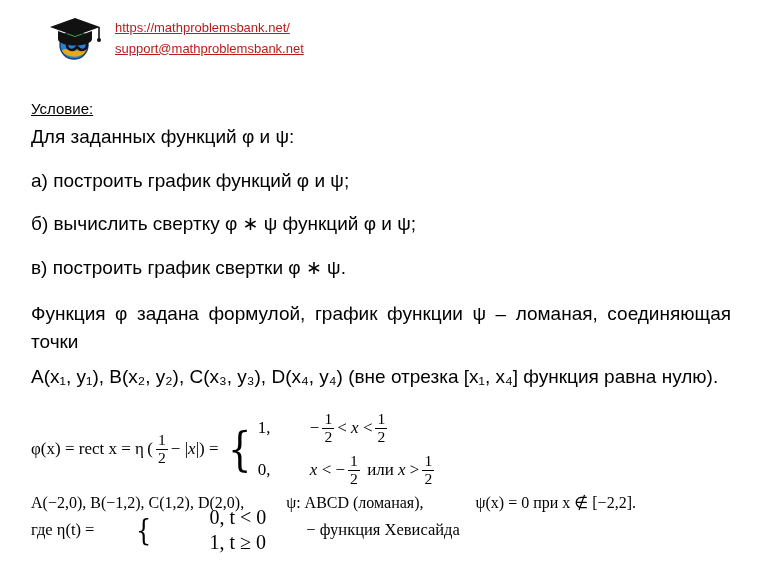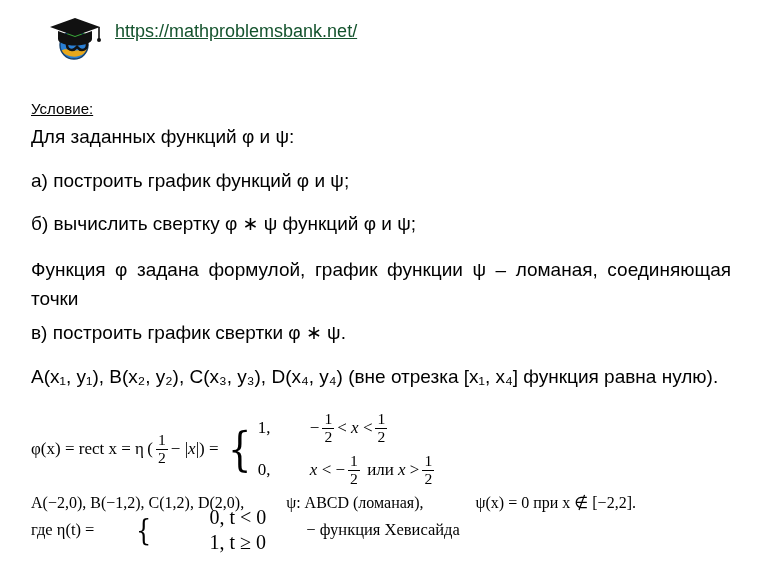--- a/index.html
+++ b/index.html
@@ -38,22 +38,22 @@
   .logo svg { display: block; }
   .links {
     margin-left: 10px;
     padding-top: 7px;
     display: flex;
     flex-direction: column;
     gap: 3px;
   }
   .links a {
     font-family: "Liberation Sans", sans-serif;
-    font-size: 18px;
-    color: #14532d;
+    font-size: 13px;
+    color: #b91c1c;
     text-decoration: underline;
     line-height: 1.35;
   }
 
   
   .content {
     position: absolute;
     left: 31px;
     top: 100px;
     width: 700px;
@@ -191,34 +191,35 @@
         <path d="M20 33c0-3 2.4-5 5-5s4 2 5 3.2c1-1.2 2.4-3.2 5-3.2s5 2 5 5-2.4 5-5 5-4-2-5-3.2c-1 1.2-2.4 3.2-5 3.2s-5-2-5-5z" fill="none" stroke="#111111" stroke-width="2.6" stroke-linecap="round"></path>
 
         <path d="M28 6 3 15l25 9 25-9-25-9z" fill="#111111"></path>
         <path d="M11 19v8c0 4 8 6.5 17 6.5S45 31 45 27v-8l-17 6-17-6z" fill="#111111"></path>
         <path d="M52 15v12" stroke="#111111" stroke-width="1.6" fill="none"></path>
         <circle cx="52" cy="28" r="2" fill="#111111"></circle>
       </svg>
     </div>
     <div class="links">
       <a href="#">https://mathproblemsbank.net/</a>
+      <a href="#">support@mathproblemsbank.net</a>
     </div>
   </div>
 
   <div class="content">
 
     <div class="label-underline">Условие:</div>
 
     <div class="para">Для заданных функций φ и ψ:</div>
 
     <div class="para">а) построить график функций φ и ψ;</div>
     <div class="para">б) вычислить свертку φ ∗ ψ функций φ и ψ;</div>
+    <div class="para">в) построить график свертки φ ∗ ψ.</div>
+
     <div class="para justify">Функция φ задана формулой, график функции ψ – ломаная, соединяющая точки</div>
-
-    <div class="para">в) построить график свертки φ ∗ ψ.</div>
     <div class="para second-line">A(x₁, y₁), B(x₂, y₂), C(x₃, y₃), D(x₄, y₄) (вне отрезка [x₁, x₄] функция равна нулю).</div>
 
     <div class="math-display">
       <span>φ(x) = rect x = η</span>
       <span class="mup"> (</span>
       <span class="frac">
         <span class="num">1</span>
           <span class="den">2</span>
       </span>
       <span class="mup">− |<i class="mi">x</i>|</span>

